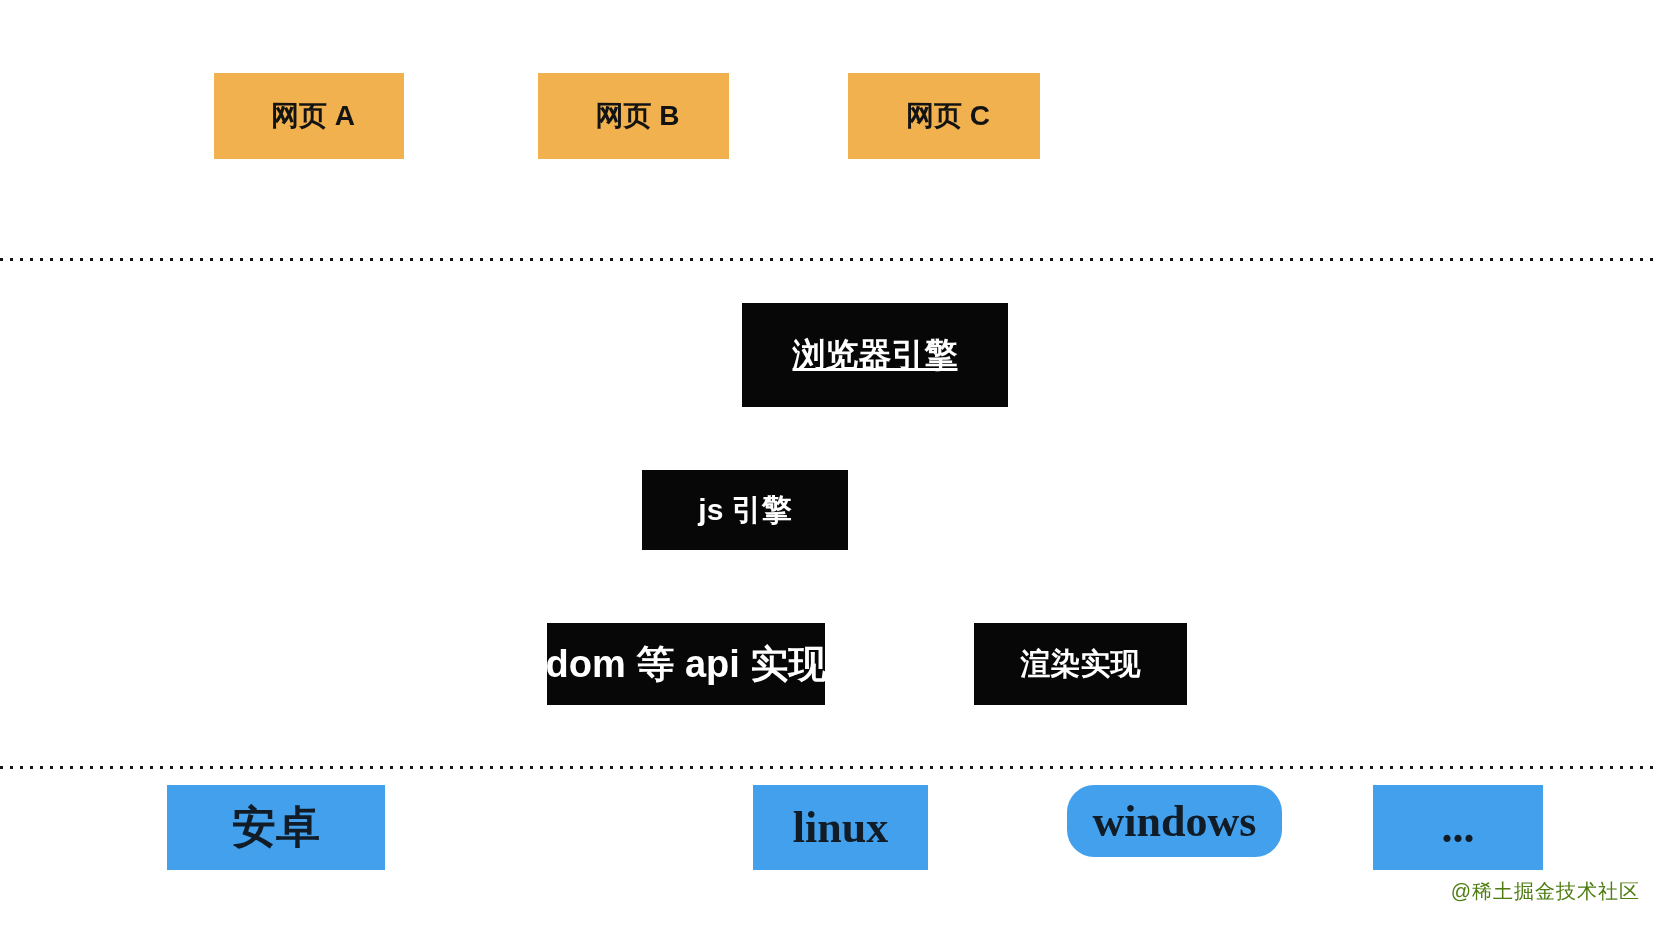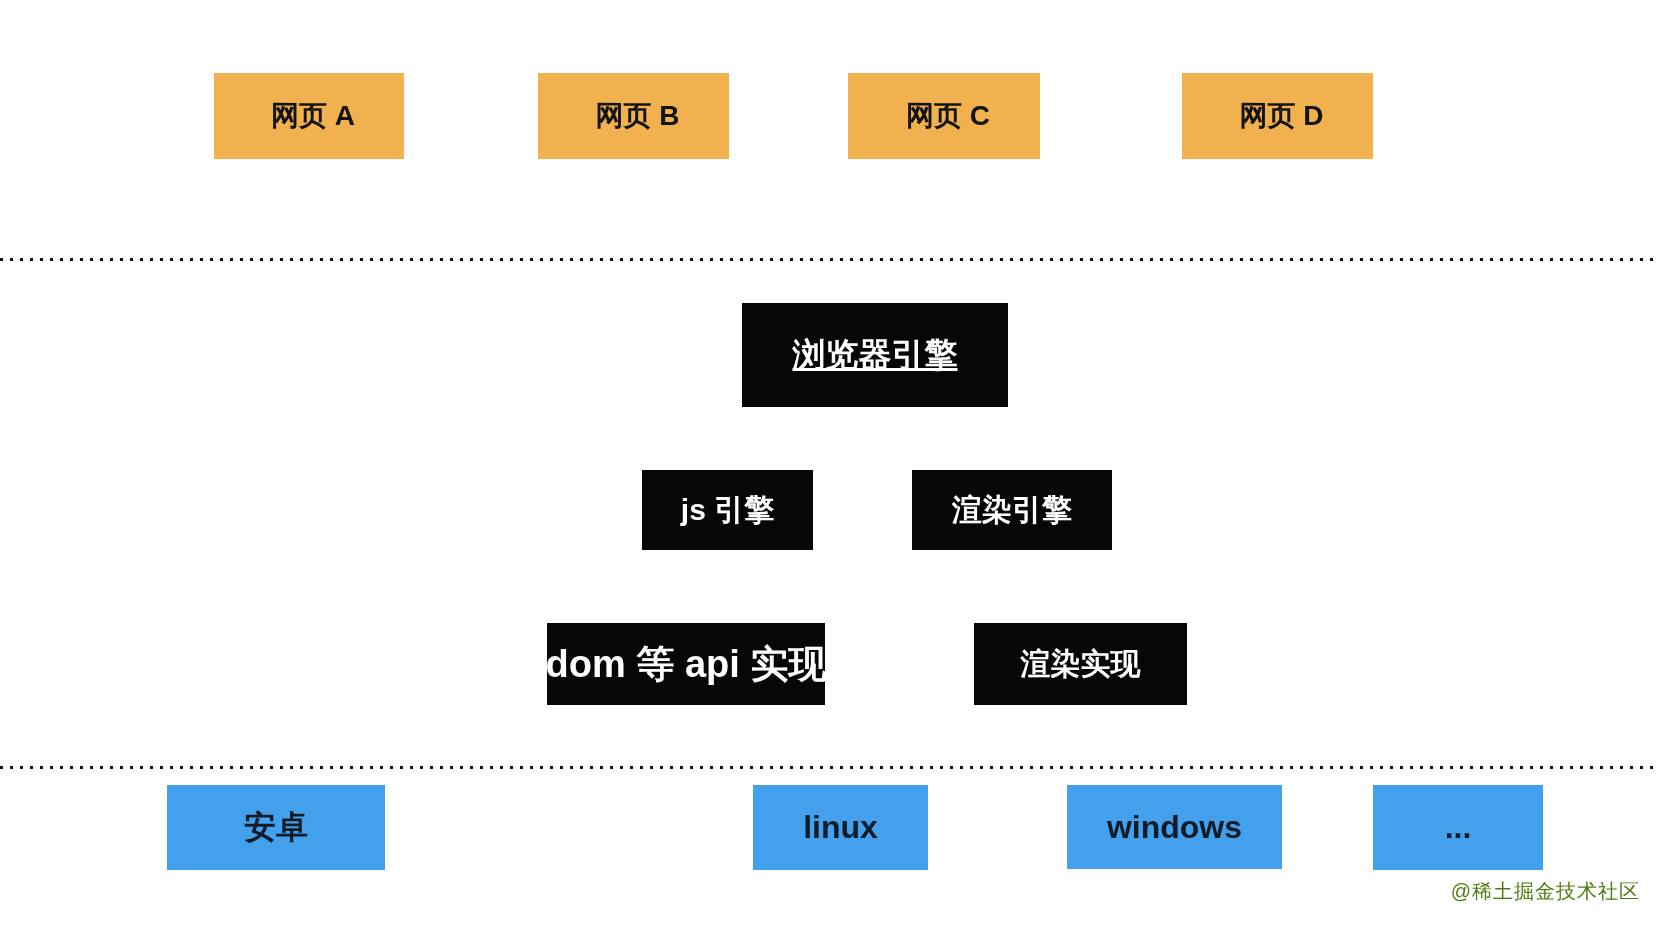--- a/index.html
+++ b/index.html
@@ -30,21 +30,22 @@
     font-size: 28px;
     padding-left: 8px;
   }
   .black {
     background: #070707;
     color: #ffffff;
   }
   .blue {
     background: #42a0ed;
     color: #111c26;
-    font-size: 32px;
+    font-size: 44px;
+    font-family: Liberation Serif, serif;
   }
   .dotline {
     position: absolute;
     left: 0;
     width: 1656px;
     height: 3px;
     background-image: repeating-linear-gradient(
       to right,
       #141414 0px, #141414 3px,
       transparent 3px, transparent 10px
@@ -61,34 +62,32 @@
   }
 </style>
 </head>
 <body>
 
 <div id="canvas">
 
   <div class="box orange" style="left:214px; top:73px; width:190px; height:86px;">网页 A</div>
   <div class="box orange" style="left:848px; top:73px; width:192px; height:86px;">网页 C</div>
   <div class="box orange" style="left:538px; top:73px; width:191px; height:86px;">网页 B</div>
-  <div class="box orange" style="left:1182px; top:73px; width:191px; height:86px;">网页 D</div>
 
   <div class="dotline" style="top:258px;"></div>
 
   <div class="box black" style="left:742px; top:303px; width:266px; height:104px; font-size:33px;text-decoration:underline;">浏览器引擎</div>
 
-  <div class="box black" style="left:642px; top:470px; width:171px; height:80px; font-size:30px;">js 引擎</div>
-  <div class="box black" style="left:912px; top:470px; width:200px; height:80px; font-size:30px;">渲染引擎</div>
+  <div class="box black" style="left:642px; top:470px; width:206px; height:80px; font-size:30px;">js 引擎</div>
 
   <div class="box black" style="left:531px; top:623px; width:278px; height:82px; font-size:38px;margin-left:16px;">dom 等 api 实现</div>
   <div class="box black" style="left:974px; top:623px; width:213px; height:82px; font-size:30px;">渲染实现</div>
 
   <div class="dotline" style="top:766px;"></div>
 
   <div class="box blue" style="left:167px; top:785px; width:218px; height:85px;">安卓</div>
   <div class="box blue" style="left:753px; top:785px; width:175px; height:85px;">linux</div>
-  <div class="box blue" style="left:1067px; top:785px; width:215px; height:84px;">windows</div>
+  <div class="box blue" style="left:1067px; top:785px; width:215px; height:72px;border-radius:27px;">windows</div>
   <div class="box blue" style="left:1373px; top:785px; width:170px; height:85px;">...</div>
 
   <div class="watermark">@稀土掘金技术社区</div>
 
 </div>
 
 </body></html>

